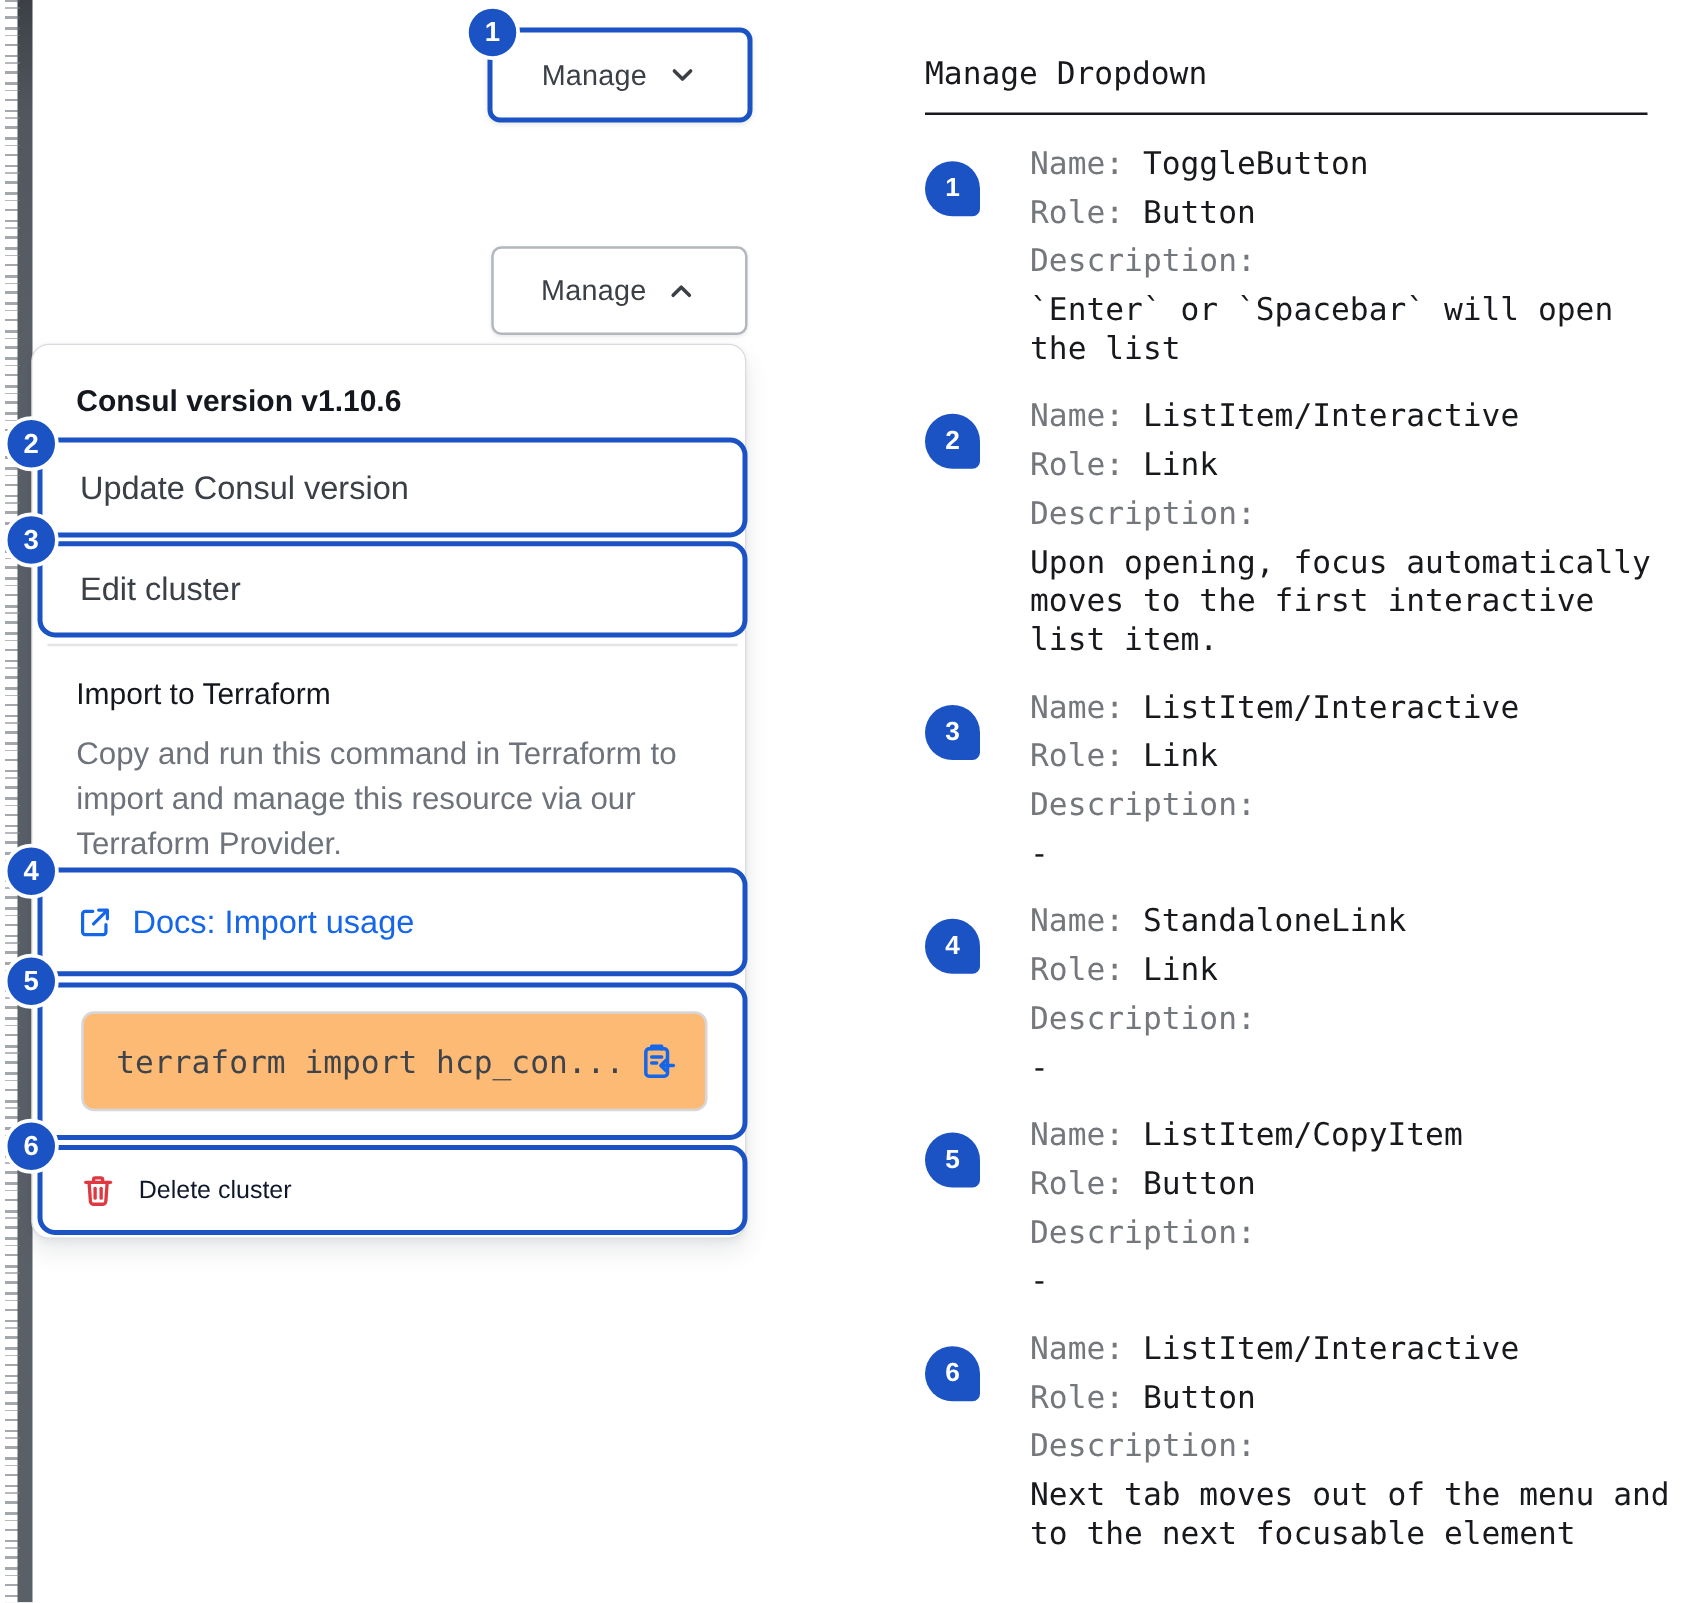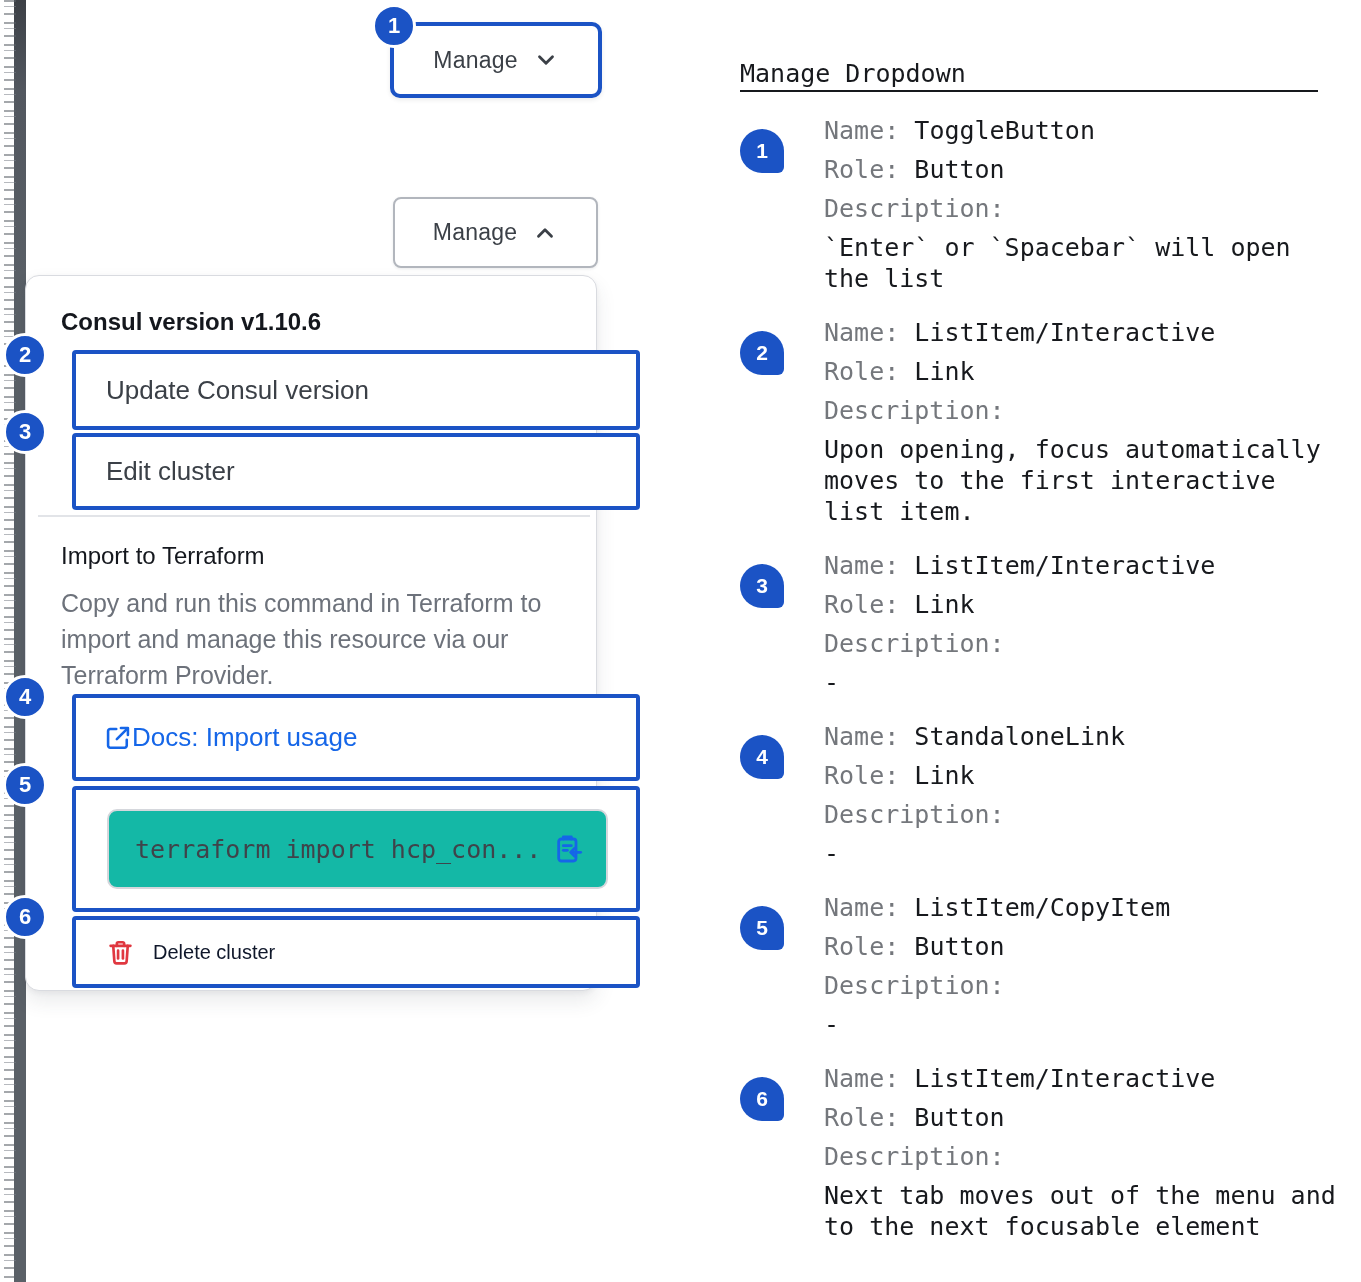--- a/index.html
+++ b/index.html
@@ -17,53 +17,53 @@
   .btn { position:absolute; background:#fff; display:flex; align-items:center; justify-content:center; gap:15px; }
   .btn-label { font-size:23px; color:#3b4047; letter-spacing:.2px; }
   .btn-focused { left:390px; top:22px; width:212px; height:76px; border:4px solid #1b53c5; border-radius:10px; box-shadow:0 2px 4px rgba(50,55,65,.10); }
   .btn-open { left:393px; top:197px; width:205px; height:71px; border:2px solid #b2b6bd; border-radius:8px; box-shadow:0 1px 3px rgba(50,55,65,.10); }
 
   
   .panel { position:absolute; left:25px; top:275px; width:572px; height:716px; background:#fff;
     border:1px solid #d9dbe0; border-radius:14px;
     box-shadow:0 10px 20px rgba(50,55,65,.10), 0 2px 5px rgba(50,55,65,.06); }
   .panel-header { position:absolute; left:35px; top:32px; font-size:24px; font-weight:bold; color:#14171d; }
-  .focus-item { position:absolute; left:4px; width:568px; border:4px solid #1b53c5; border-radius:4px; background:#fff;
-    display:flex; align-items:center;margin-left:42px; }
+  .focus-item { position:absolute; left:4px; width:568px; border:4px solid #1b53c5; border-radius:14px; background:#fff;
+    display:flex; align-items:center; }
   .fi-update { top:74px; height:80px; }
   .fi-edit   { top:157px; height:77px; }
   .fi-docs   { top:418px; height:87px; }
   .fi-copy   { top:510px; height:126px; }
   .fi-delete { top:640px; height:72px; }
   .item-label { font-size:26px; color:#3b4047; margin-left:30px; }
   .menu-divider { position:absolute; left:12px; right:6px; top:239px; height:2px; background:#e2e4e8; }
   .section-title { position:absolute; left:35px; top:266px; font-size:24px; font-weight:normal; color:#14171d; }
   .section-desc { position:absolute; left:35px; top:309px; width:508px; font-size:25px; line-height:36px; color:#6d727b; }
-  .link-row { display:flex; align-items:center; gap:0; margin-left:28px; }
+  .link-row { display:flex; align-items:center; gap:16px; margin-left:28px; }
   .link-label { font-size:26px; font-weight:500; color:#1566e8; }
   .code-box { margin:0 28px 0 31px; flex:1; height:80px; border:2px solid #d5d7dc; border-radius:10px;
-    display:flex; align-items:center; justify-content:space-between; padding:0 22px 0 26px; background:#14b8a6; }
+    display:flex; align-items:center; justify-content:space-between; padding:0 22px 0 26px; background:#fdba74; }
   .code-text { font-family:"DejaVu Sans Mono","Liberation Mono",monospace; font-size:25px; color:#3f434a; }
   .danger-row { display:flex; align-items:center; gap:18px; margin-left:30px; }
   .danger-label { font-size:20px; font-weight:500; color:#0f172a; }
 
   
   .badge-l { position:absolute; width:44px; height:44px; background:#1b53c5; border:3px solid #ffffff; border-radius:50%;
     display:flex; align-items:center; justify-content:center; color:#fff; font-size:22px; font-weight:bold; z-index:5;
     font-family:"Liberation Sans",sans-serif; }
   .b1 { left:372px; top:4px; }
   .b2 { left:3px; top:333px; }
   .b3 { left:3px; top:410px; }
   .b4 { left:3px; top:675px; }
   .b5 { left:3px; top:763px; }
   .b6 { left:3px; top:895px; }
 
   
   .spec { position:absolute; left:740px; top:0; width:580px; font-family:"DejaVu Sans Mono","Liberation Mono",monospace; }
-  .spec-title { position:absolute; left:0; top:44px; font-size:25px; color:#17191d;margin-top:15px; }
+  .spec-title { position:absolute; left:0; top:44px; font-size:25px; color:#17191d; }
   .spec-hr { position:absolute; left:0; top:90px; width:578px; height:2px; background:#17191d; }
   .entries { position:absolute; left:0; top:115px; display:flex; flex-direction:column; gap:23px; }
   .entry { display:flex; align-items:flex-start; }
   .badge-r { flex:0 0 44px; width:44px; height:44px; margin-top:14px; background:#1b53c5; border-radius:50% 50% 6px 50%;
     display:flex; align-items:center; justify-content:center; color:#fff; font-size:21px; font-weight:bold;
     font-family:"Liberation Sans",sans-serif; }
   .entry-text { margin-left:40px; width:515px; font-size:25px; }
   .erow { line-height:31px; margin-bottom:8px; white-space:nowrap; }
   .lbl { color:#74777c; }
   .val { color:#17191d; font-weight:500; }

